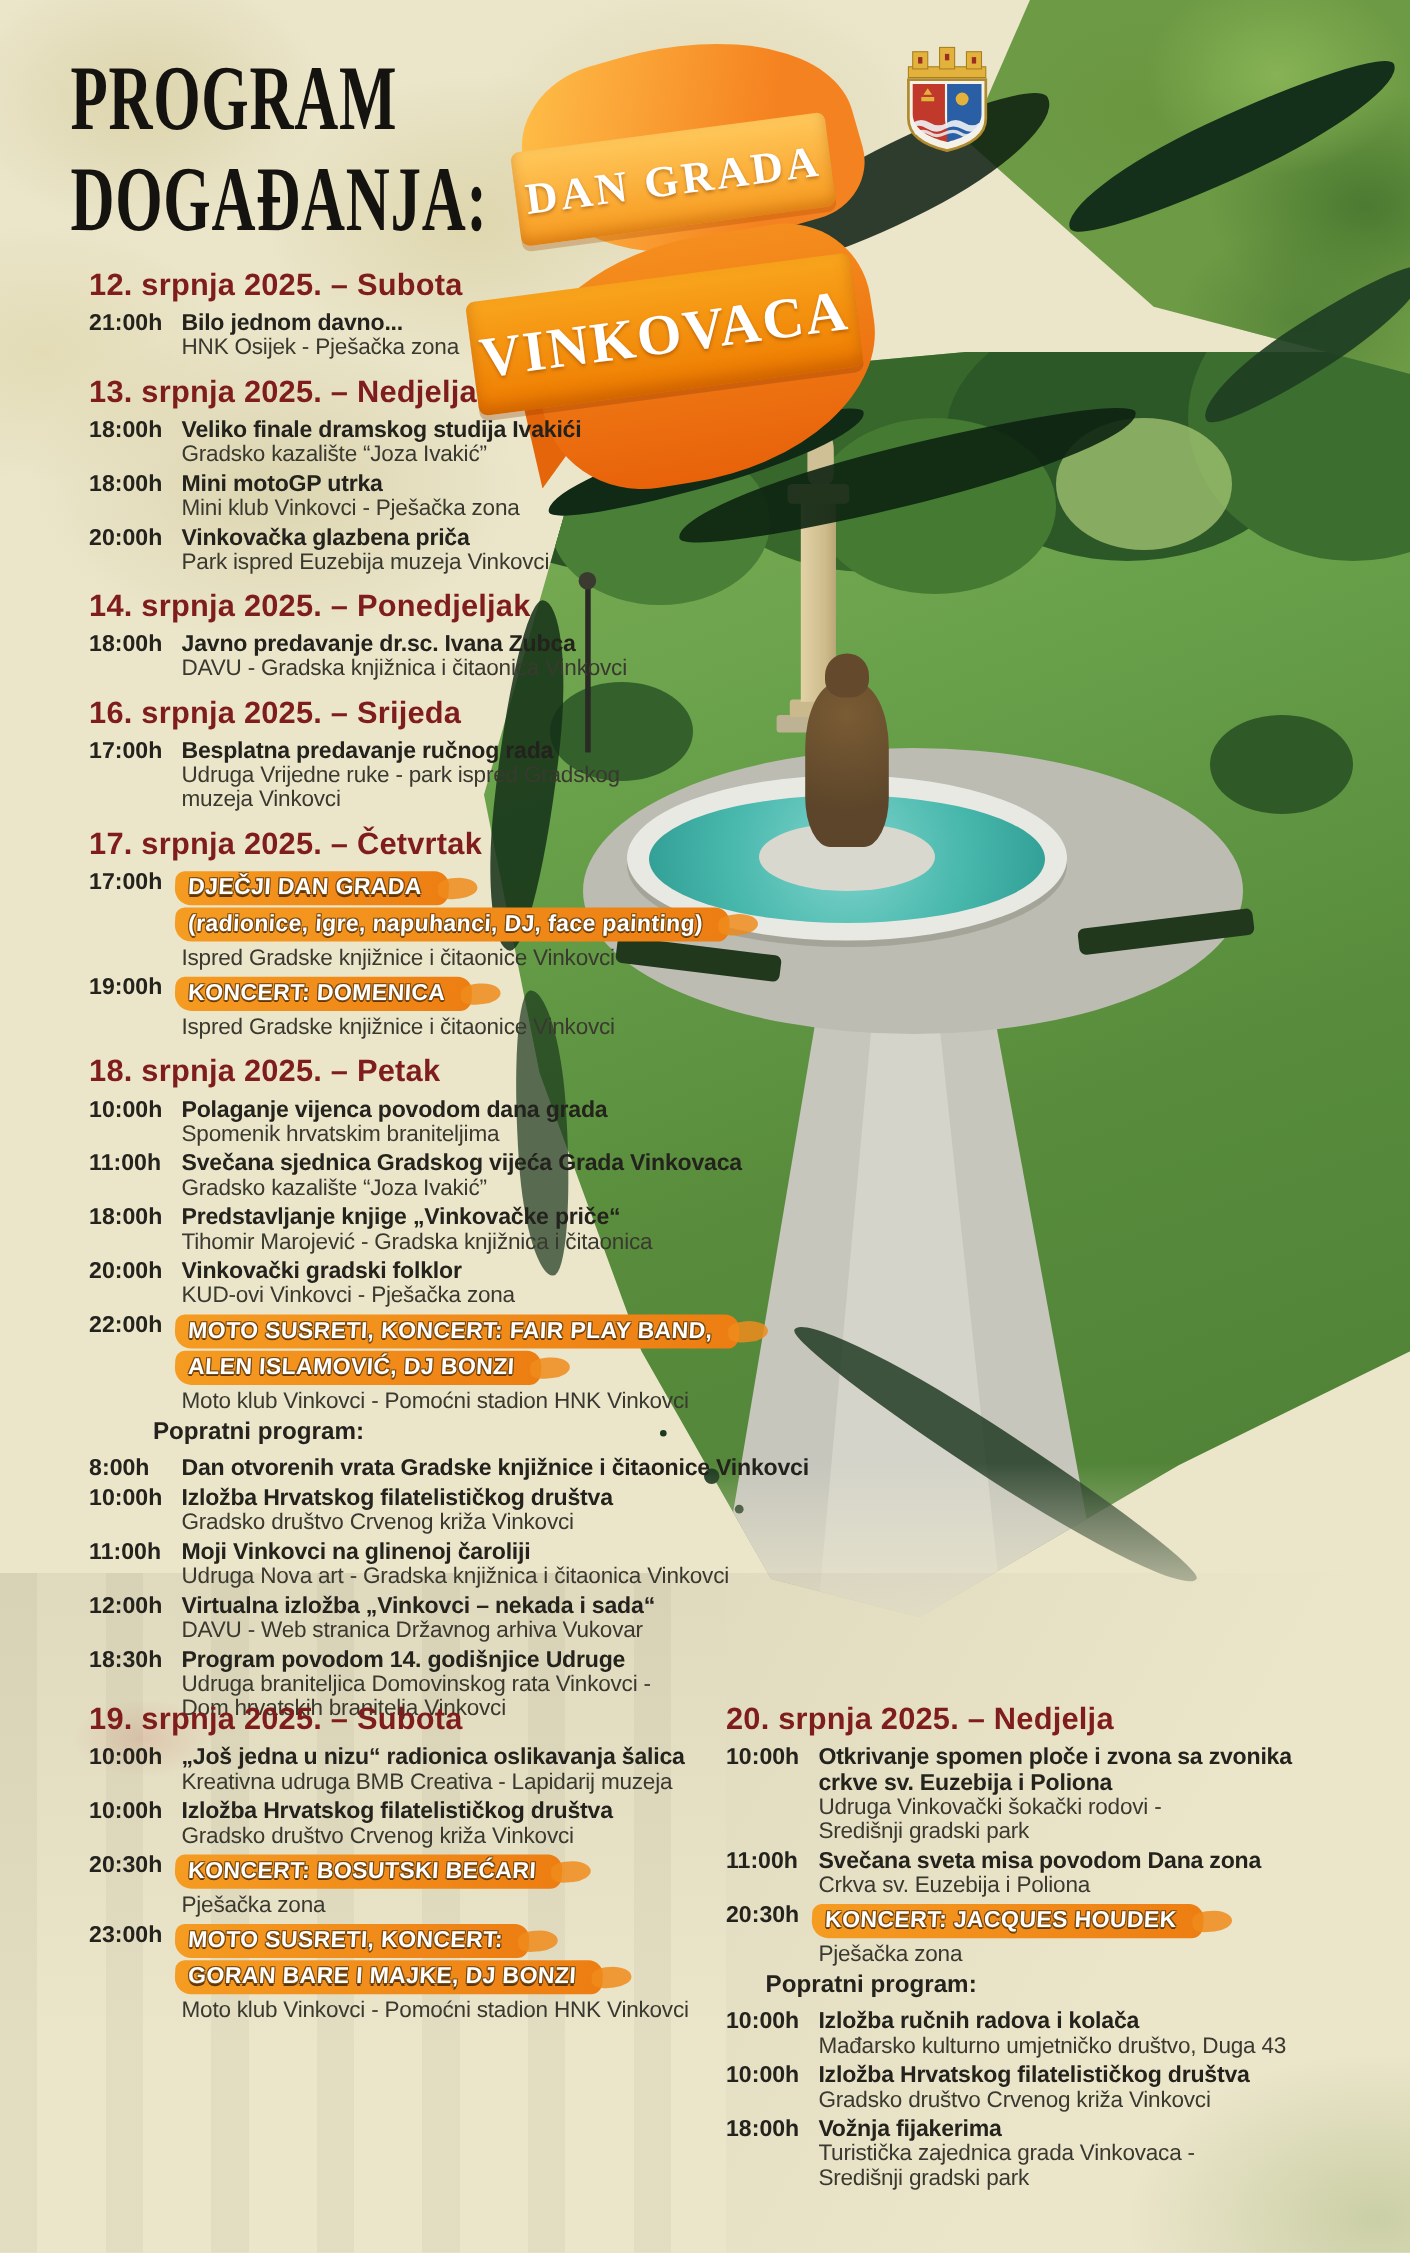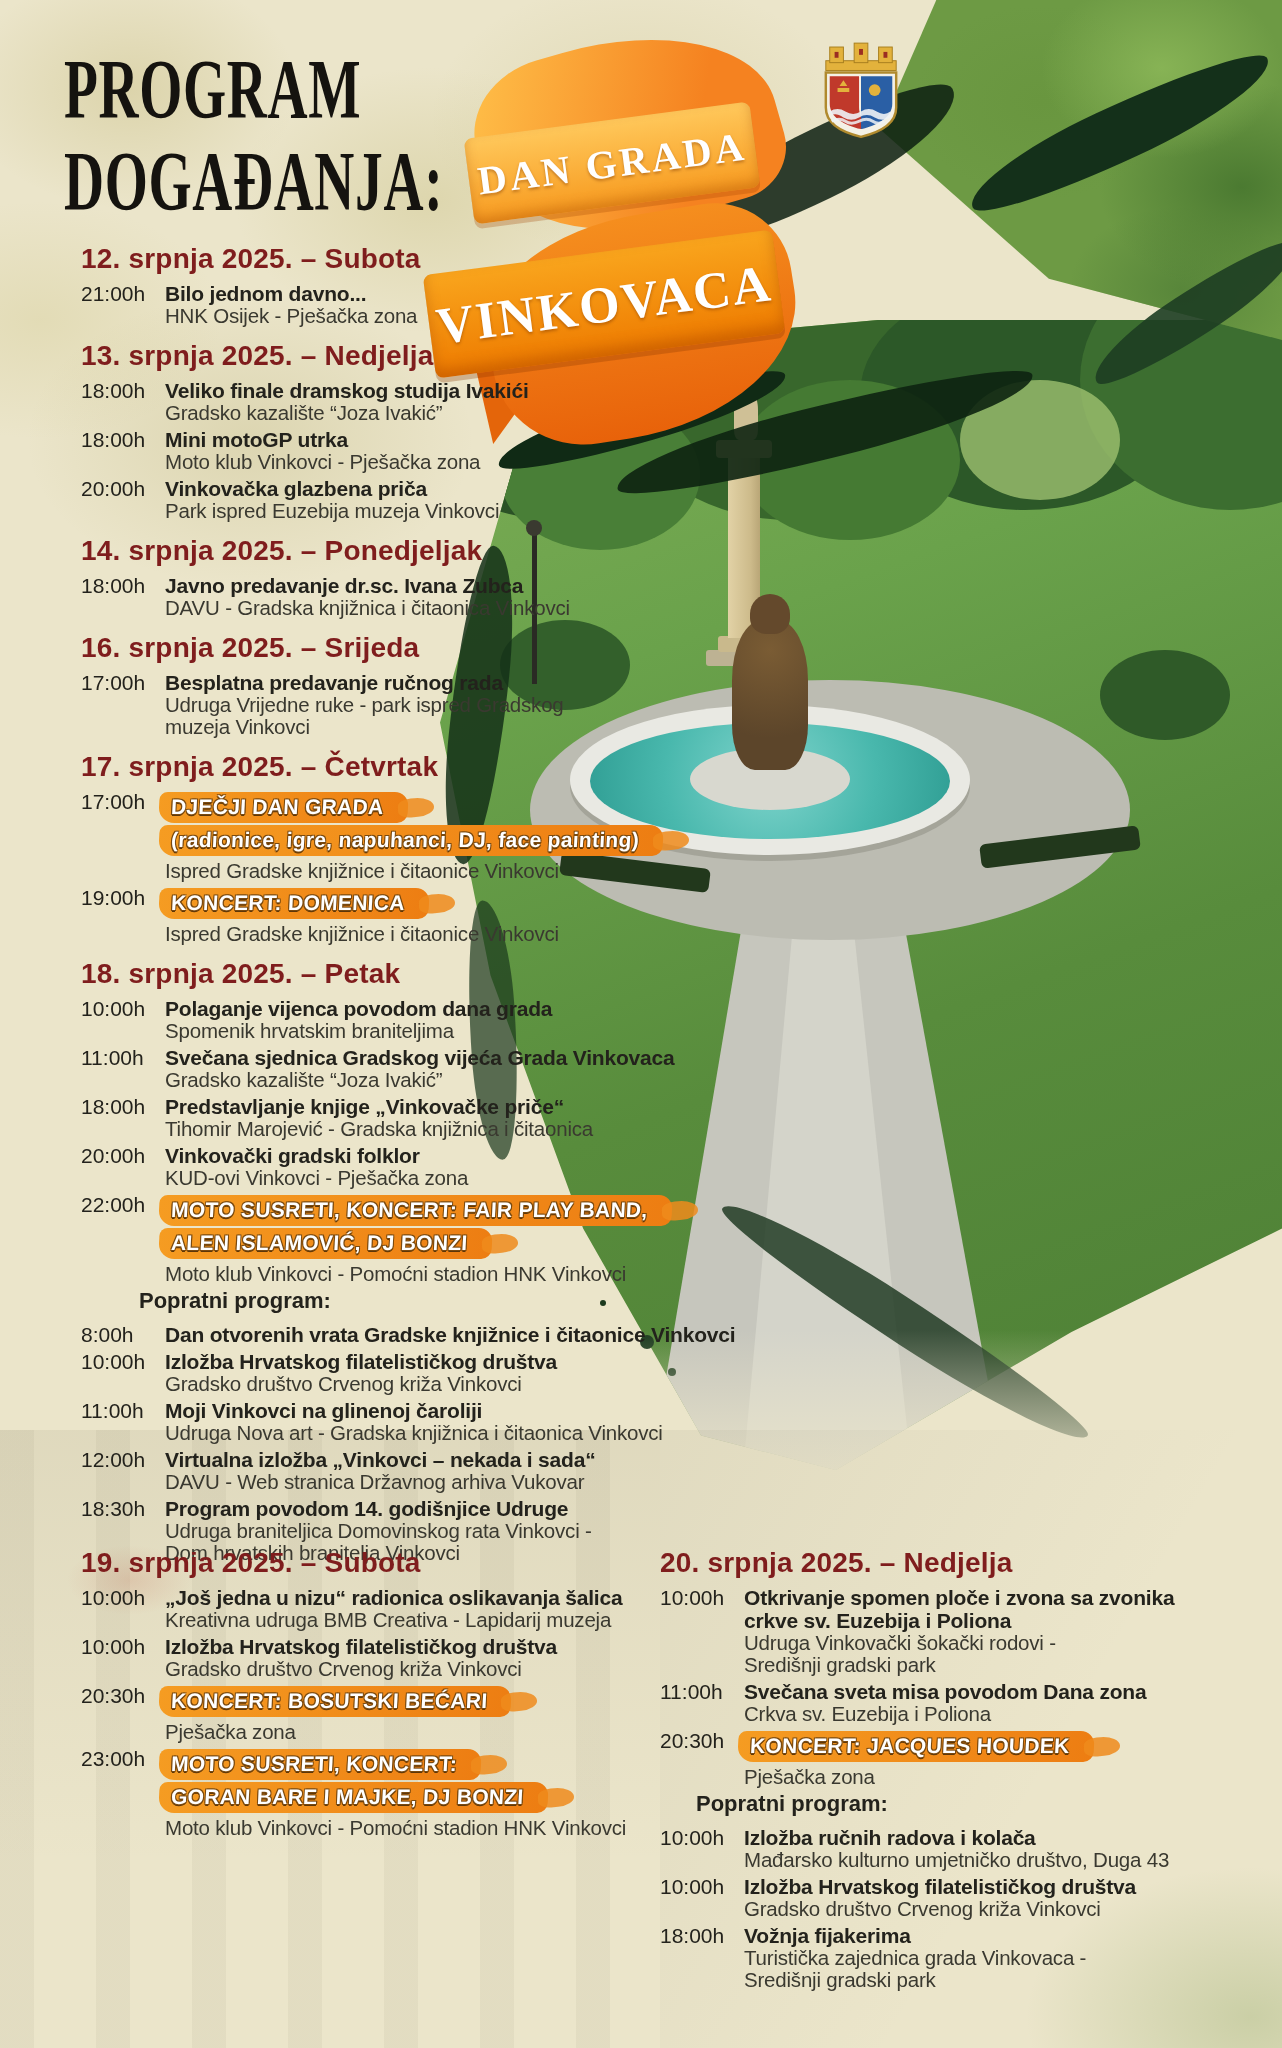--- a/index.html
+++ b/index.html
@@ -84,21 +84,21 @@
     font-size:52px;letter-spacing:2px;}
   .crest{position:absolute;left:818px;top:40px;width:86px;height:102px;}
   
   .list{position:absolute;}
   #list-main{left:81px;top:244px;width:1100px;}
   #list-19{left:81px;top:1548px;width:590px;}
   #list-20{left:660px;top:1548px;width:610px;}
   .date{font-size:28px;line-height:30px;font-weight:800;color:#7f1d1d;margin:14px 0 8px;letter-spacing:.2px;white-space:nowrap;}
   .day:first-child .date{margin-top:0;}
   .event{display:flex;margin-bottom:4px;}
-  .time{flex:0 0 84px;font-weight:400;font-size:21px;line-height:23px;}
+  .time{flex:0 0 84px;font-weight:700;font-size:21px;line-height:23px;}
   .tline{font-weight:700;font-size:21px;line-height:23px;white-space:nowrap;letter-spacing:-.2px;}
   .vline{font-weight:400;font-size:20.5px;line-height:22px;color:#3a3930;white-space:nowrap;letter-spacing:-.2px;}
   .subheading{font-weight:700;font-size:22px;line-height:24px;margin:4px 0 10px 58px;}
   #list-20 .subheading{margin-left:36px;}
   .hl{padding-bottom:2px;}
   .hl-line{position:relative;display:table;font-weight:800;font-size:21px;line-height:24px;color:#fff;
     background:linear-gradient(100deg,#f59c22,#ed7d12);padding:3px 24px 4px 12px;margin:2px 0 2px -6px;
     border-radius:8px 14px 10px 16px;transform:skewX(-3deg);letter-spacing:.3px;white-space:nowrap;
     text-shadow:-1px -1px 0 #7a4a10,1px -1px 0 #7a4a10,-1px 1px 0 #7a4a10,1px 1px 0 #7a4a10,0 2px 0 #5d3608;}
   .hl-line:after{content:"";position:absolute;right:-26px;top:18%;width:36px;height:62%;
@@ -215,21 +215,21 @@
           </div>
         </div>
       </div>
       <div class="event">
         <div class="time">18:00h</div>
         <div class="details">
           <div class="etitle">
             <div class="tline">Mini motoGP utrka</div>
           </div>
           <div class="venue">
-            <div class="vline">Moto klub Vinkovci - Pješačka zona</div>
+            <div class="vline">Mini klub Vinkovci - Pješačka zona</div>
           </div>
         </div>
       </div>
       <div class="event">
         <div class="time">20:00h</div>
         <div class="details">
           <div class="etitle">
             <div class="tline">Vinkovačka glazbena priča</div>
           </div>
           <div class="venue">

